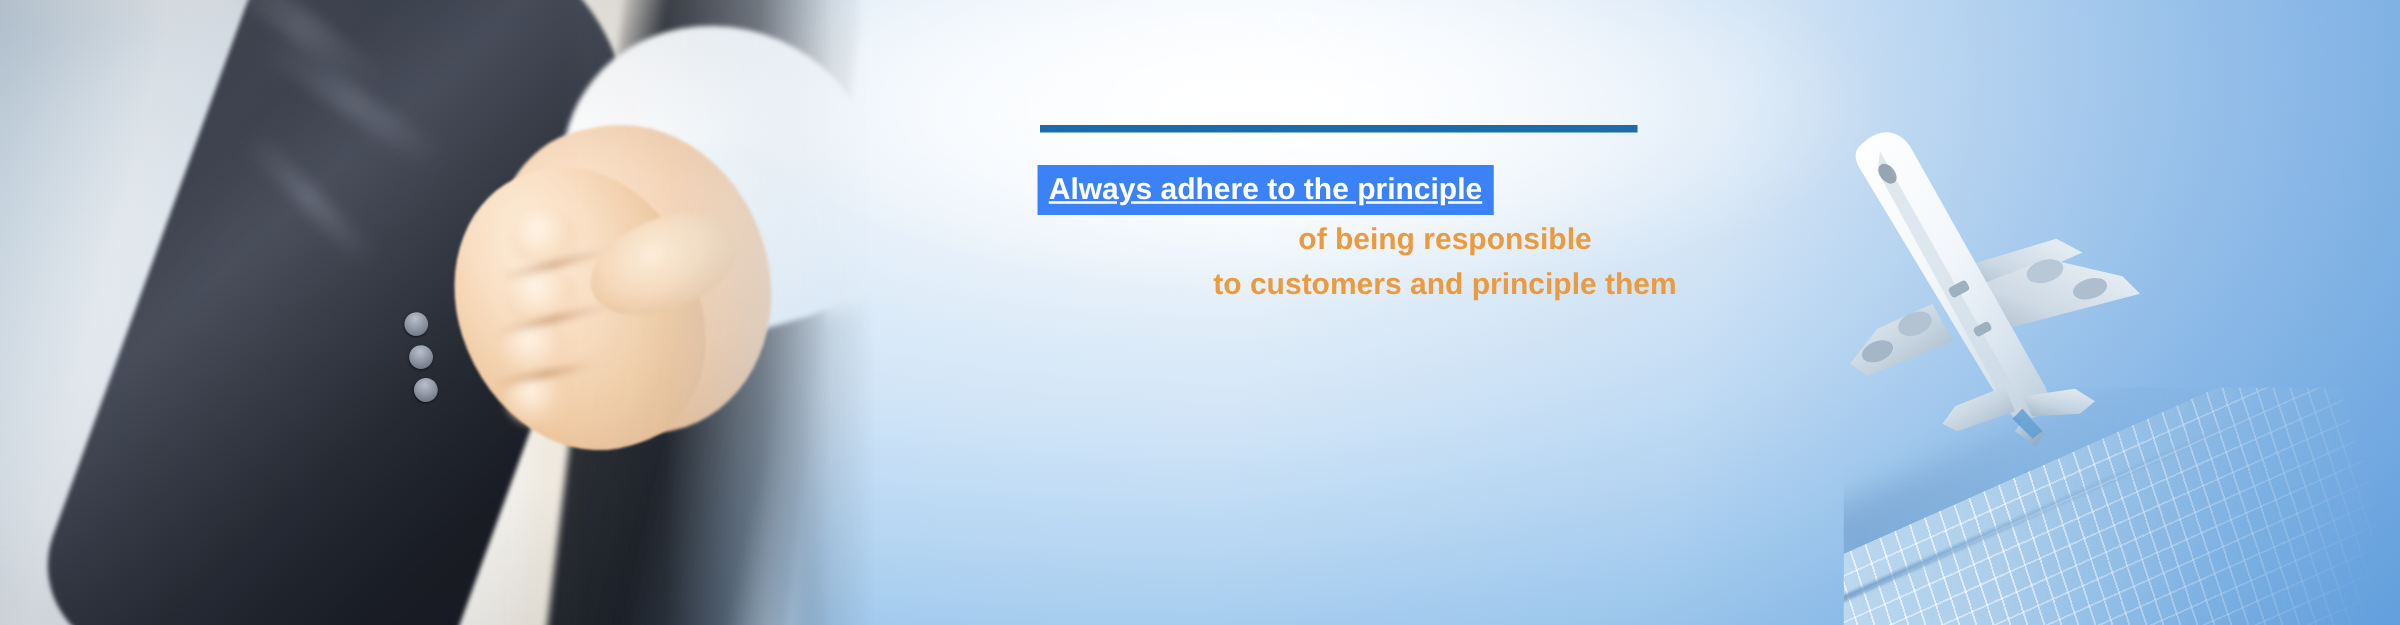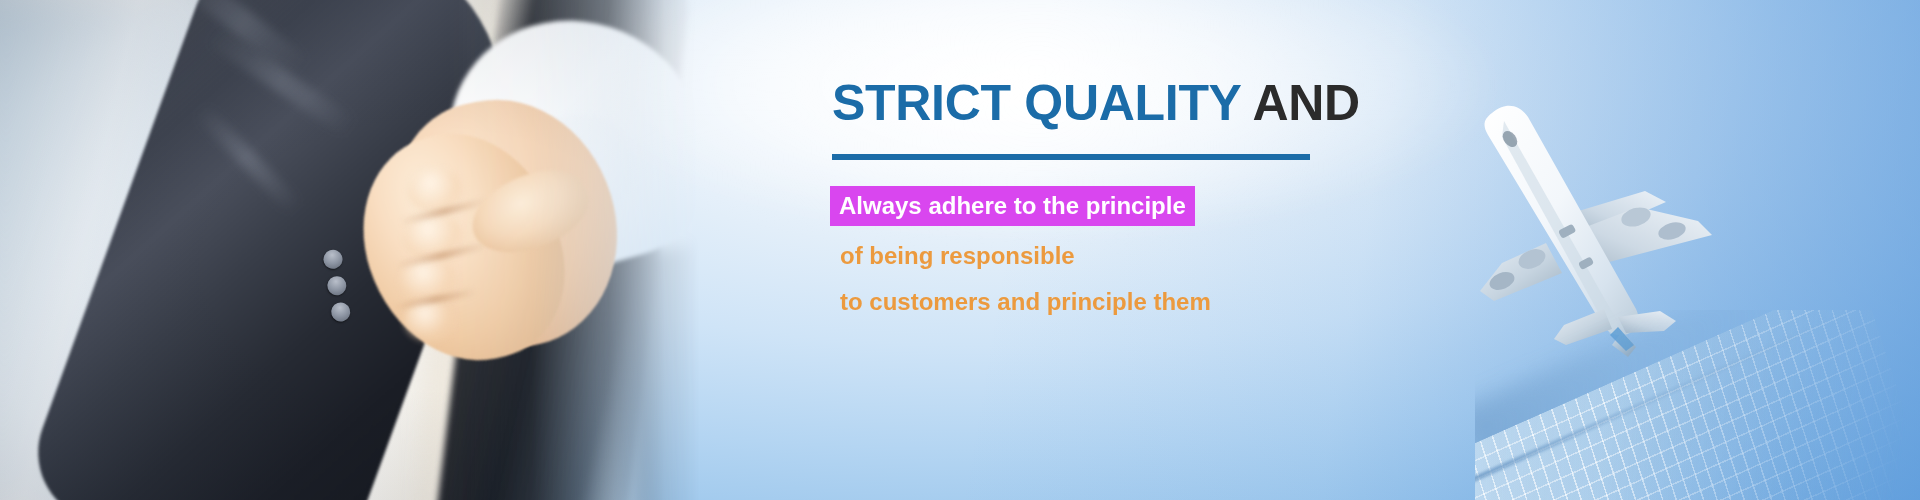--- a/index.html
+++ b/index.html
@@ -397,28 +397,30 @@
   }
   .sub-line {
     font-size: 24px;
     line-height: 33px;
     font-weight: 600;
     color: #ec9a3e;
     white-space: nowrap;
   }
   .sub-line.hl {
     display: inline-block;
-    background: #d946ef;
+    background: #3b82f6;
     color: #ffffff;
     padding: 3px 9px 4px 9px;
     margin-left: -2px;
+    text-decoration: underline;
   }
   .sub-line.plain {
     padding-left: 8px;
-    margin-top: 13px;
+    margin-top: 3px;
+    text-align: center;
   }
 </style>
 </head>
 <body>
 
 <div class="banner">
 
   <div class="sky"></div>
   <div class="sky-deepen"></div>
   <div class="sky-topglow"></div>
@@ -518,21 +520,20 @@
     </svg>
   </div>
 
   <div class="building">
     <div class="building-shadow"></div>
     <div class="building-face"></div>
     <div class="building-edge"></div>
   </div>
 
   <div class="content">
-    <h1 class="headline"><span class="accent">STRICT QUALITY</span><span> AND</span></h1>
 
     <div class="rule"></div>
 
     <div class="sub">
       <div><span class="sub-line hl">Always adhere to the principle</span></div>
       <div class="sub-line plain">of being responsible</div>
       <div class="sub-line plain">to customers and principle them</div>
     </div>
   </div>
 

